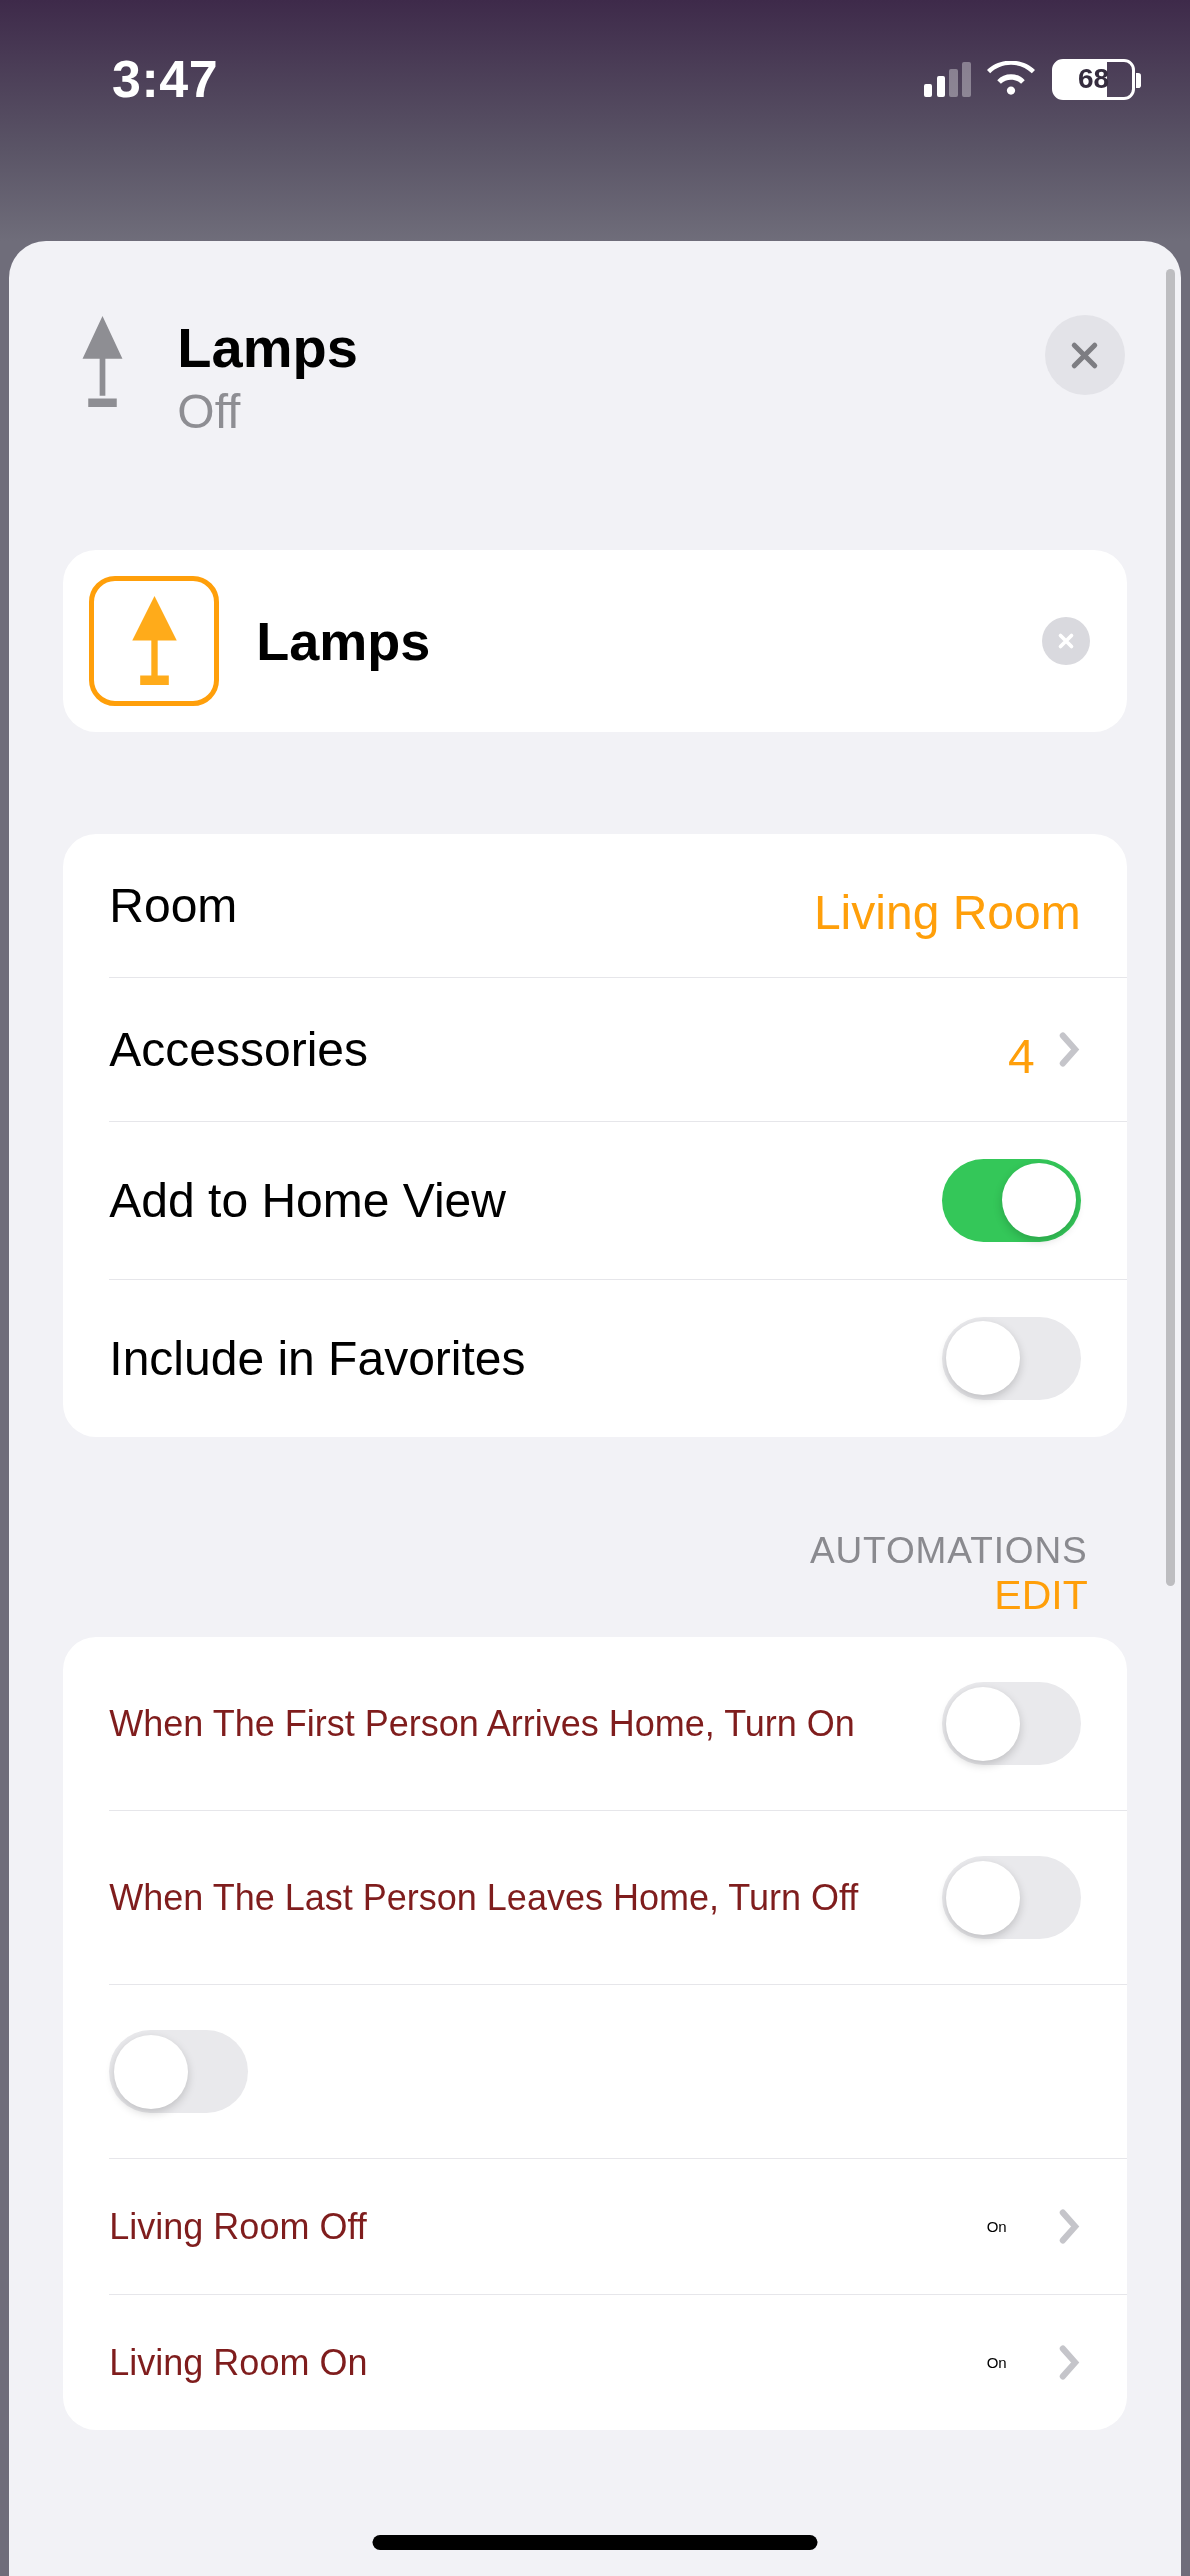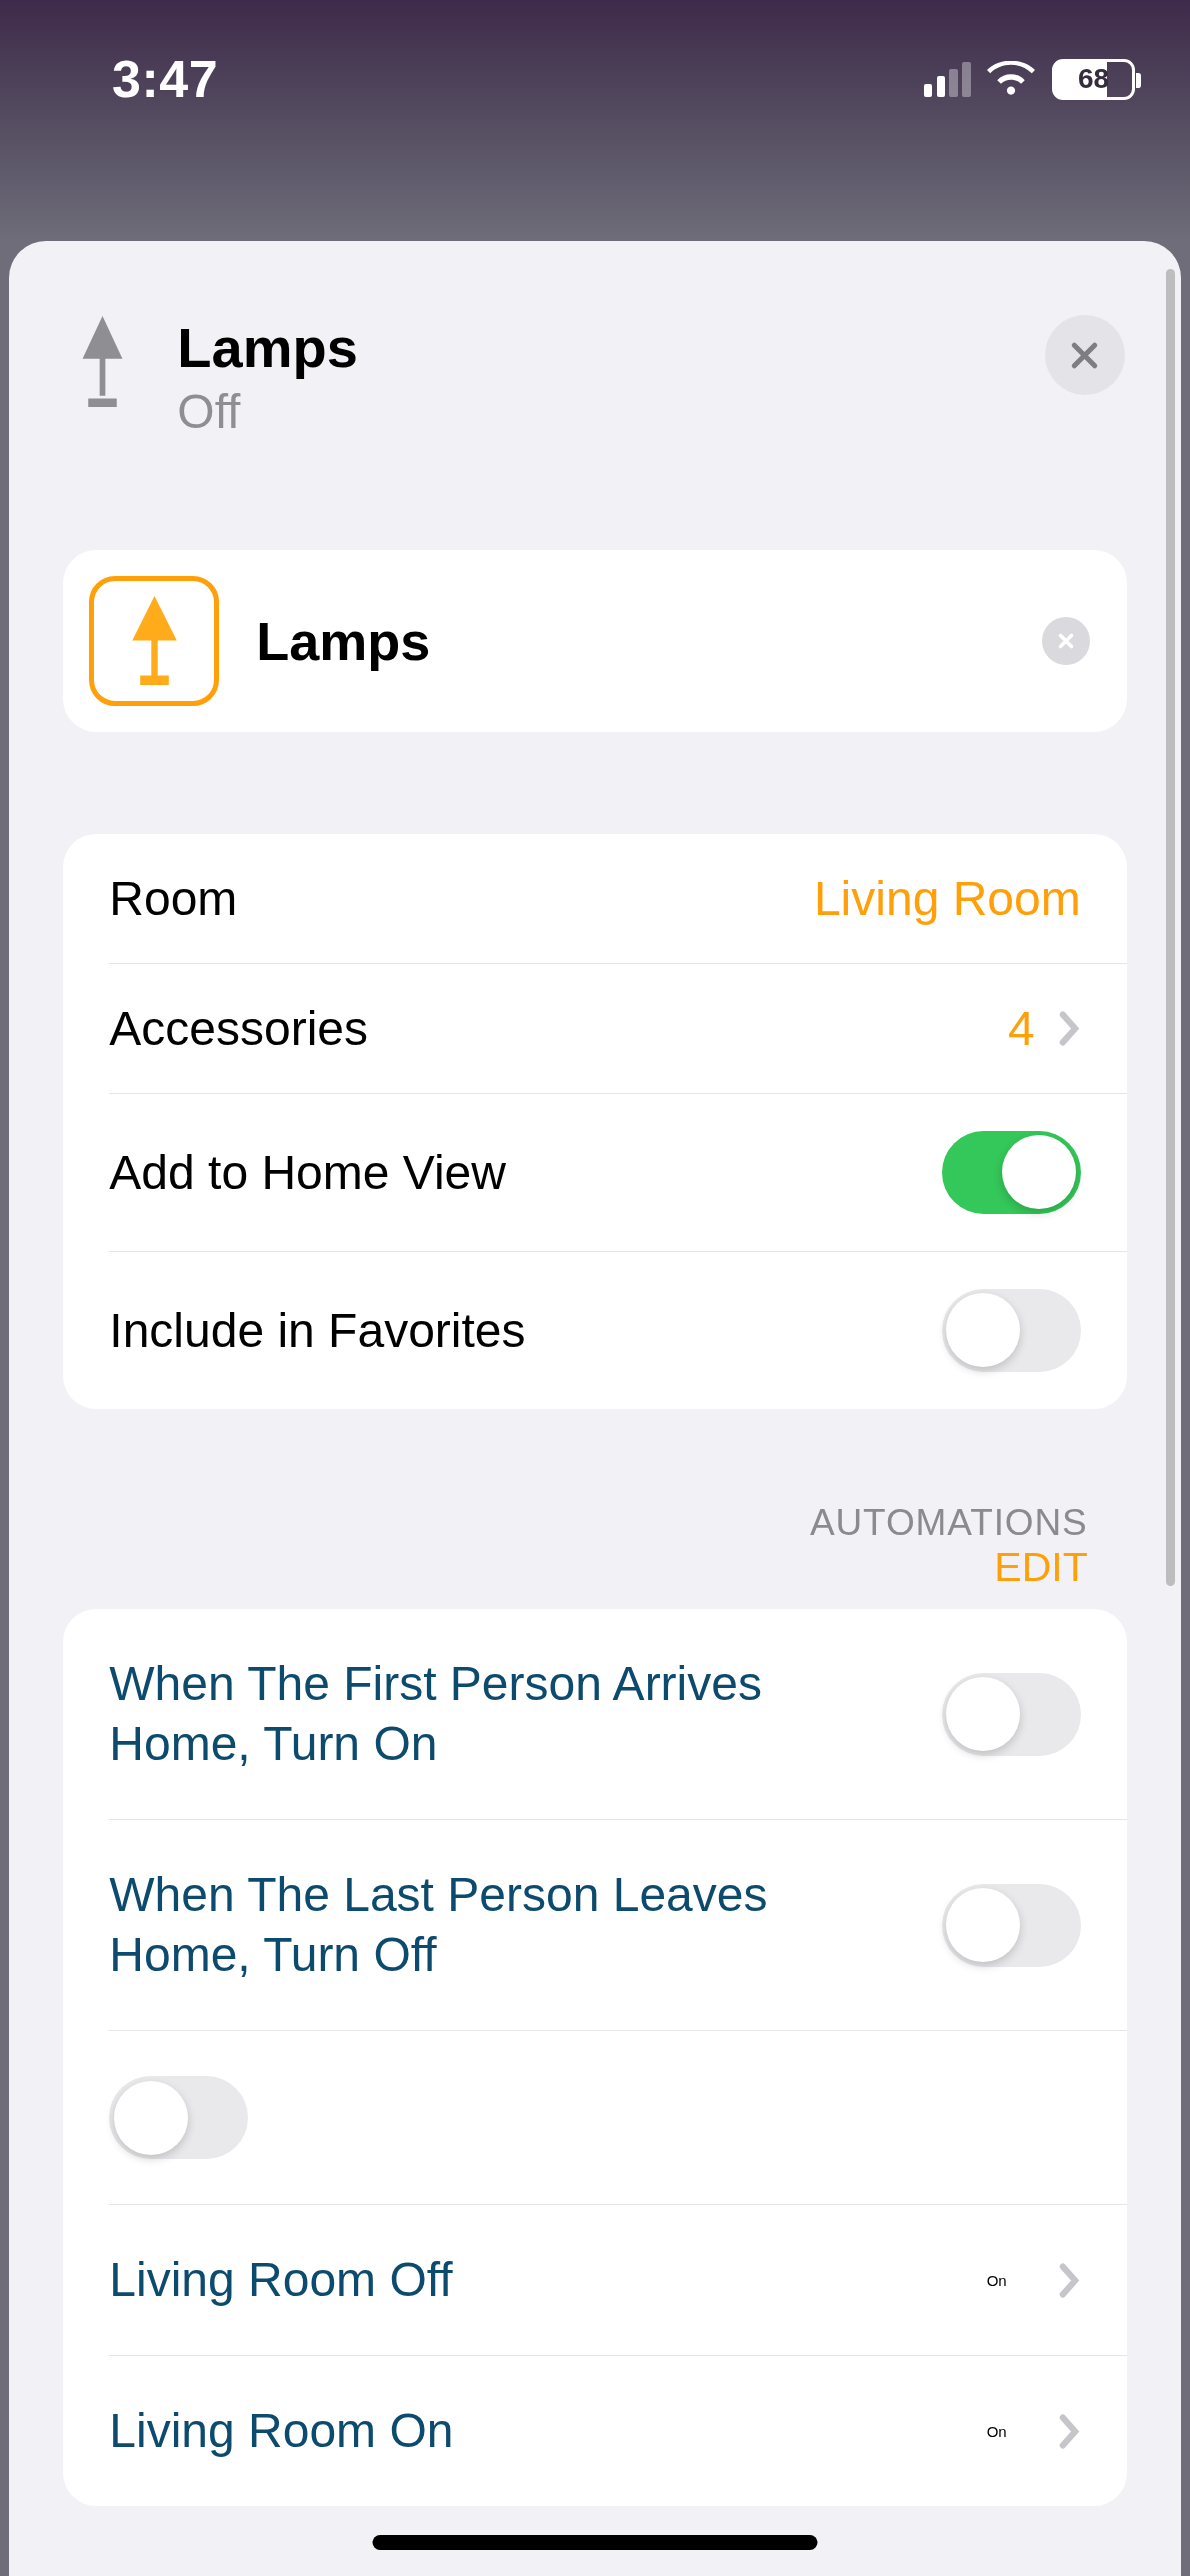--- a/index.html
+++ b/index.html
@@ -97,21 +97,21 @@
   
   .settings-card { margin-top: 102px; padding: 0 0; }
   .row {
     display:flex; align-items:center;
     padding: 37px 46px;
     min-height: 121px;
   }
   .row + .row { border-top: 1.9px solid #e6e6ea; margin-left: 46px; padding-left:0; }
   .row + .row .row-label { } 
   .row .row-label { flex:1; font-size: 48px; color:#000; }
-  .row .row-value { font-size: 48px; color:#ff9f0a; }
+  .row .row-value { font-size: 48px; color:#ff9f0a;margin-top:14px; }
   .chevron { margin-left: 22px; color:#c5c5ca; }
   .chevron svg { display:block; }
 
   
   .toggle {
     width: 139px; height: 83px; border-radius: 42px;
     background:#e9e9ec; position:relative;
     transition: background .15s;
   }
   .toggle.on { background:#34c759; }
@@ -138,21 +138,21 @@
   .section-head .edit  { font-size: 41px; color:#ff9f0a; }
 
   
   .auto-card { margin-top: 9.3px; padding: 0; }
   .auto-row {
     display:flex; align-items:center;
     padding: 45px 46px;
     gap: 28px;
   }
   .auto-row + .auto-row { border-top:1.9px solid #e6e6ea; margin-left:46px; padding-left:0;}
-  .auto-label { flex:1; font-size: 48px; line-height:1.25; color:#0c4a6e; }
+  .auto-label { flex:1; font-size: 36px; line-height:1.25; color:#7f1d1d; }
 
   
   .home-indicator {
     position:absolute; bottom:26px; left:50%; transform:translateX(-50%);
     width: 445px; height: 15px; background:#000; border-radius: 9.3px;
   }
 </style>
 </head>
 <body>
 

